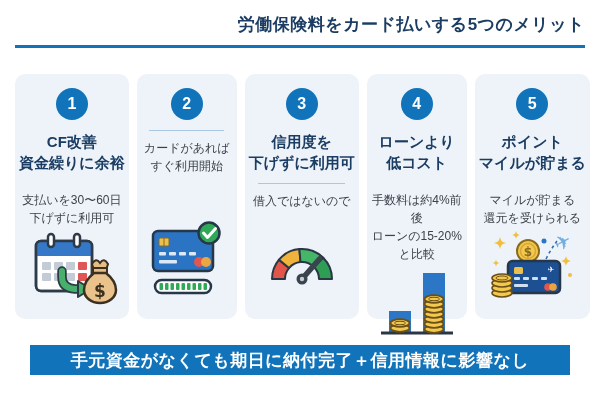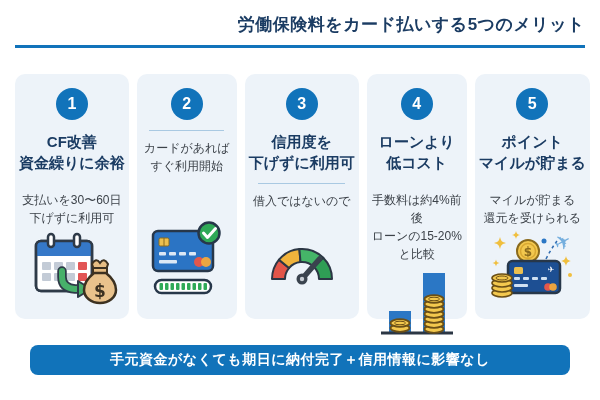--- a/index.html
+++ b/index.html
@@ -27,22 +27,22 @@
     margin-top:11px; font-size:15px; font-weight:bold; color:#1b3c63;
     line-height:1.4; text-align:center; white-space:nowrap;
   }
   .divider { width:82%; height:1px; background:#a9c9e2; margin:10px 0 8px; }
   .body-text { font-size:12px; color:#3c4249; line-height:1.5; text-align:center; }
   .icon-box {
     margin-top:auto; height:88px; width:100%;
     display:flex; align-items:center; justify-content:center;
   }
   .banner {
-    margin:26px 15px 0; height:30px; background:#1173ba; border-radius:8px;
-    color:#fff; font-weight:bold; font-size:14px; letter-spacing:.5px;
+    margin:26px 15px 0; height:30px; background:#1173ba; border-radius:0;
+    color:#fff; font-weight:bold; font-size:17px; letter-spacing:.5px;
     display:flex; align-items:center; justify-content:center;
   }
 </style>
 </head>
 <body>
 
 <div class="wrap">
 
   <div class="title">労働保険料をカード払いする5つのメリット</div>
   <div class="title-rule"></div>

